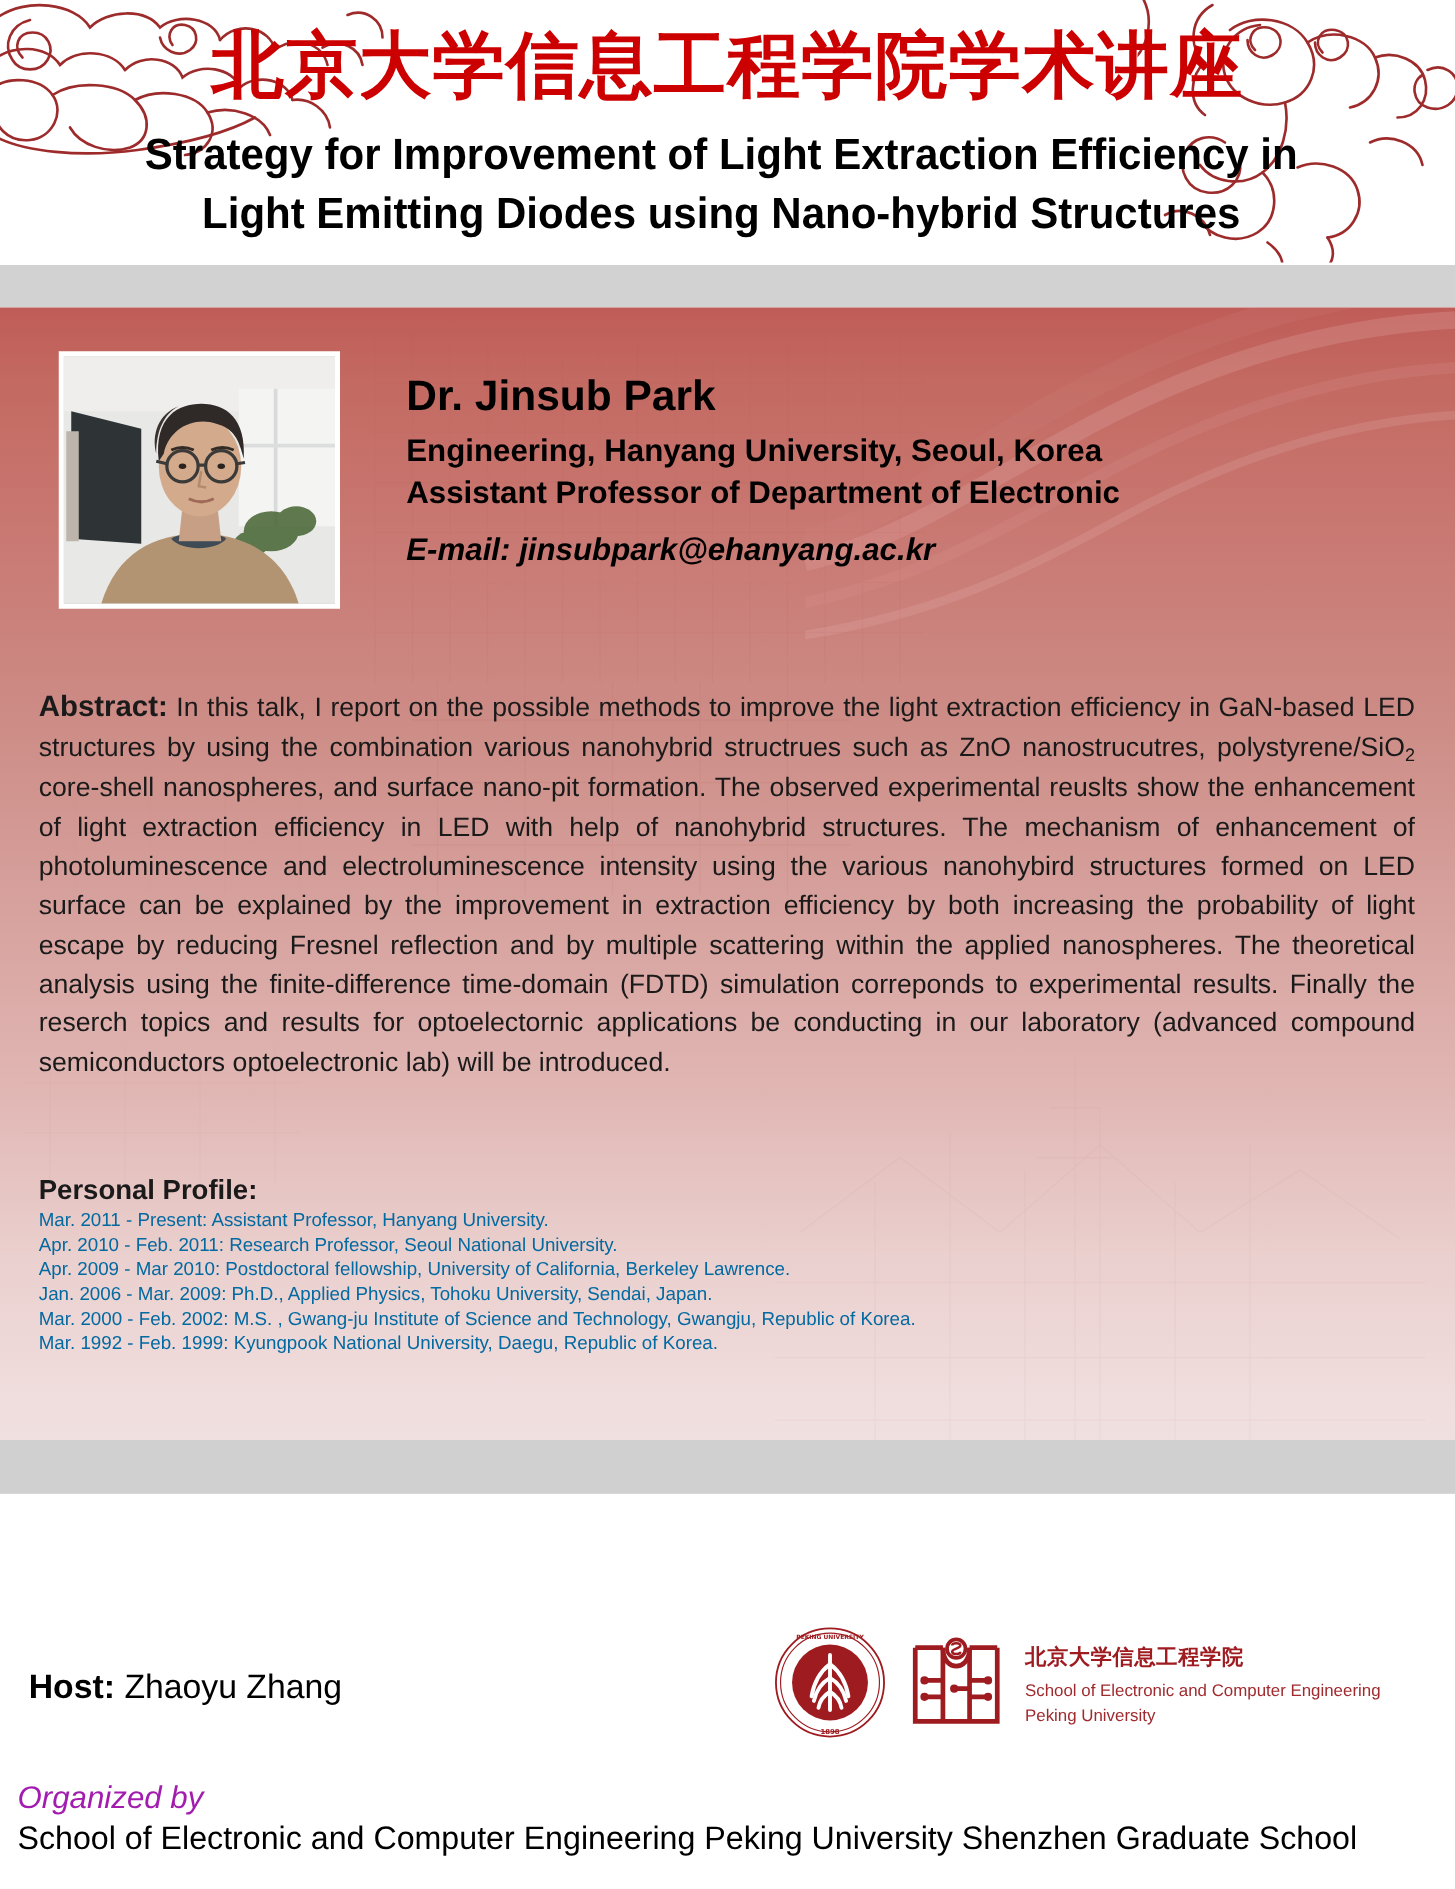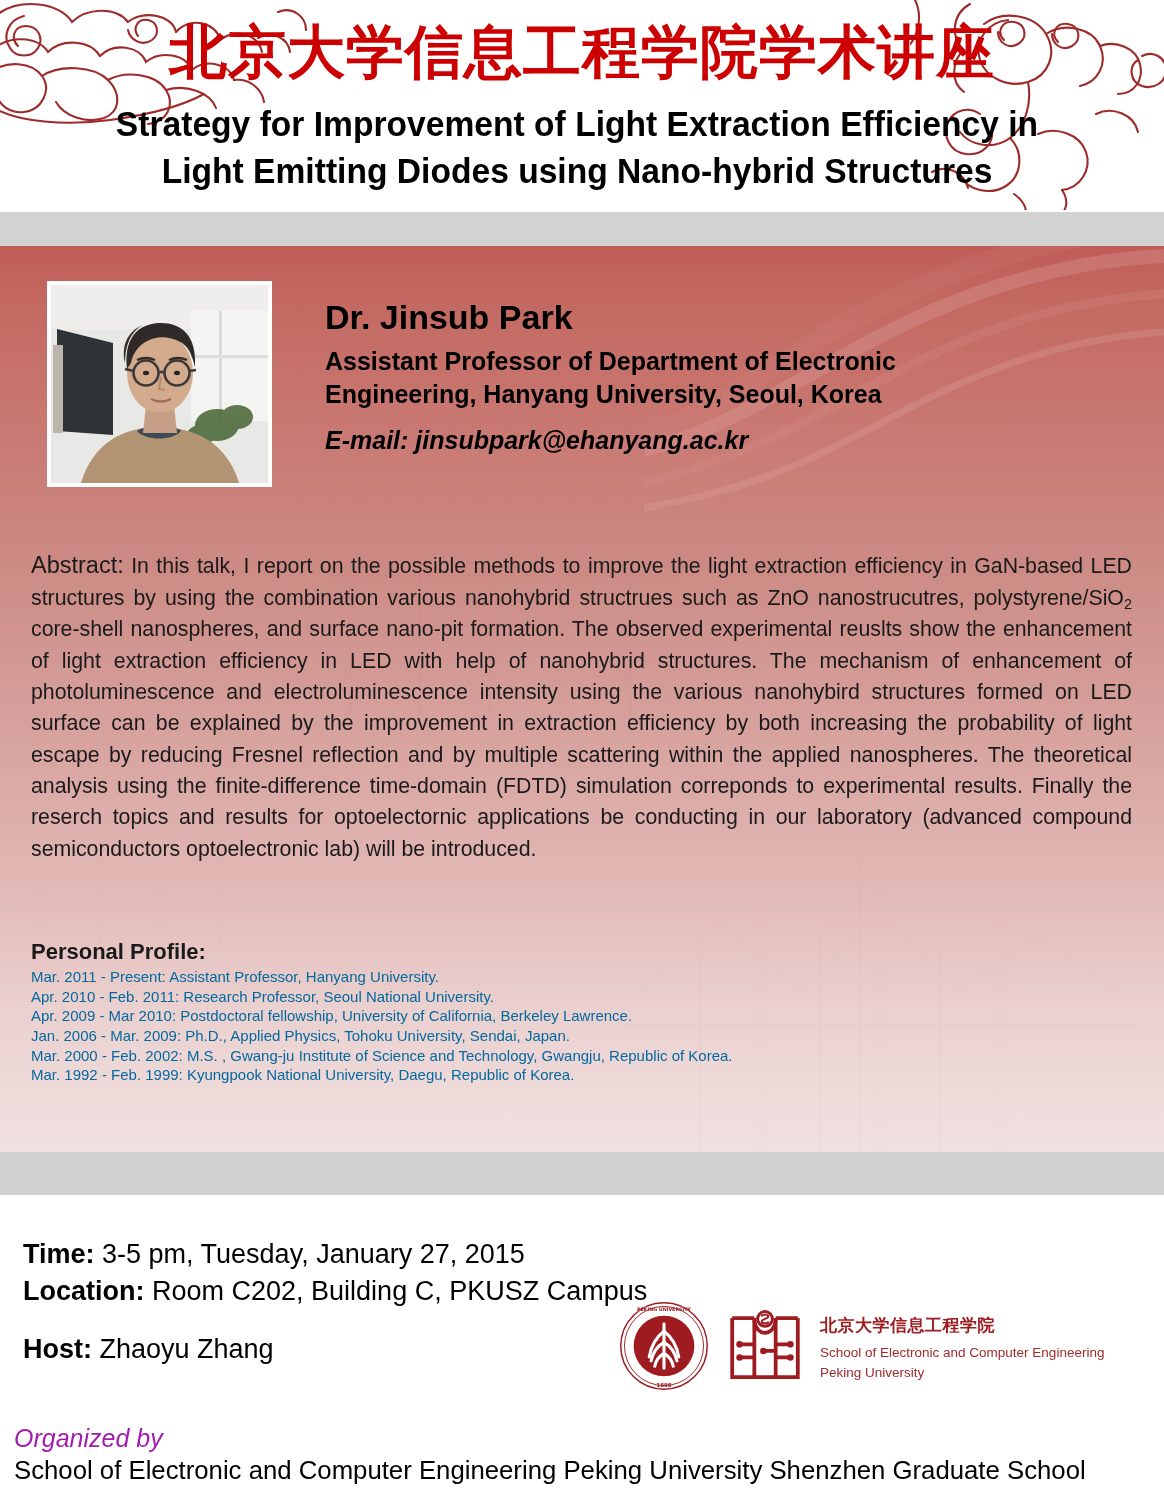--- a/index.html
+++ b/index.html
@@ -159,21 +159,21 @@
     top: 548px;
     left: 31px;
     width: 1101px;
     font-size: 21.3px;
     line-height: 1.47;
     color: #1a1a1a;
     text-align: justify;
     z-index: 5;
     font-family: "Liberation Sans", sans-serif;
   }
-  .abstract b { font-weight: normal; font-size: 23.5px; }
+  .abstract b { font-weight: bold; font-size: 23.5px; }
   .abstract sub { font-size: .68em; vertical-align: -.25em; }
 
   
   .profile {
     position: absolute;
     top: 939px;
     left: 31px;
     width: 1110px;
     z-index: 5;
     font-family: "Liberation Sans", sans-serif;
@@ -412,22 +412,22 @@
         <ellipse cx="126" cy="88" rx="3" ry="2.2" fill="#2a2320"></ellipse>
         <path d="M110 92 L108 104 L114 105" stroke="#b48a6c" stroke-width="2" fill="none"></path>
         <path d="M100 114 Q110 119 120 114" stroke="#a06a58" stroke-width="2.4" fill="none"></path>
       </svg>
     </div>
   </div>
 
   <div class="speaker-text">
     <div class="speaker-name">Dr. Jinsub Park</div>
     <div class="speaker-title">
+      <div>Engineering, Hanyang University, Seoul, Korea</div>
       <div>Assistant Professor of  Department of Electronic</div>
-      <div>Engineering, Hanyang University, Seoul, Korea</div>
     </div>
     <div class="speaker-email">
       <span>E-mail:</span>
       <span>jinsubpark@ehanyang.ac.kr</span>
     </div>
   </div>
 
   <div class="abstract">
     <b>Abstract:</b><span> In this talk, I report on the possible methods to improve the light extraction efficiency in GaN-based LED structures by using the combination various nanohybrid structrues such as ZnO nanostrucutres, polystyrene/SiO</span><sub>2</sub><span> core-shell nanospheres, and surface nano-pit formation. The observed experimental reuslts show the enhancement of light extraction efficiency in LED with help of nanohybrid structures. The mechanism of enhancement of photoluminescence and electroluminescence intensity using the various nanohybird structures formed on LED surface can be explained by the improvement in extraction efficiency by both increasing the probability of light escape by reducing Fresnel reflection and by multiple scattering within the applied nanospheres. The theoretical analysis using the finite-difference time-domain (FDTD) simulation correponds to experimental results. Finally the reserch topics and results for optoelectornic applications be conducting in our laboratory (advanced compound semiconductors optoelectronic lab) will be introduced.</span>
   </div>
@@ -439,28 +439,20 @@
     <div class="profile-line">Apr. 2009 - Mar 2010: Postdoctoral fellowship, University of California, Berkeley Lawrence.</div>
     <div class="profile-line">Jan. 2006 - Mar. 2009:  Ph.D.,  Applied Physics, Tohoku University, Sendai, Japan.</div>
     <div class="profile-line wrap">Mar. 2000 - Feb. 2002: M.S. , Gwang-ju Institute of Science and Technology, Gwangju, Republic of Korea.</div>
     <div class="profile-line">Mar. 1992 - Feb. 1999: Kyungpook National University, Daegu, Republic of Korea.</div>
   </div>
 
   <div class="grey-band-bottom"></div>
 
   <div class="footer"></div>
 
-  <div class="details">
-    <div class="detail-line">
-      <b>Time:</b><span> 3-5 pm, Tuesday, January 27, 2015</span>
-    </div>
-    <div class="detail-line">
-      <b>Location:</b><span> Room C202, Building C, PKUSZ Campus</span>
-    </div>
-  </div>
 
   <div class="host-line">
     <b>Host:</b><span> Zhaoyu Zhang</span>
   </div>
 
   <div class="logos">
 
     <span>
       <svg width="92" height="92" viewBox="0 0 100 100">
         <circle cx="50" cy="50" r="47" fill="none" stroke="#9e1b20" stroke-width="1.6"></circle>

